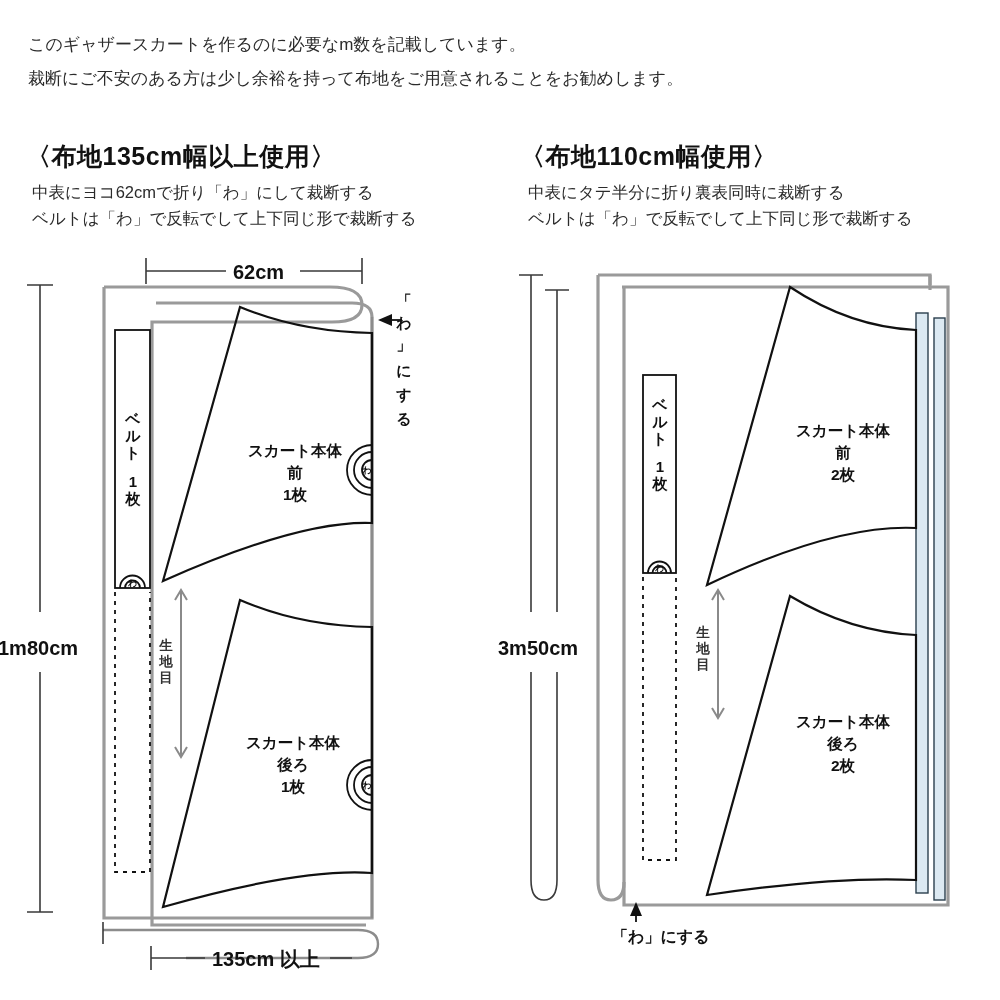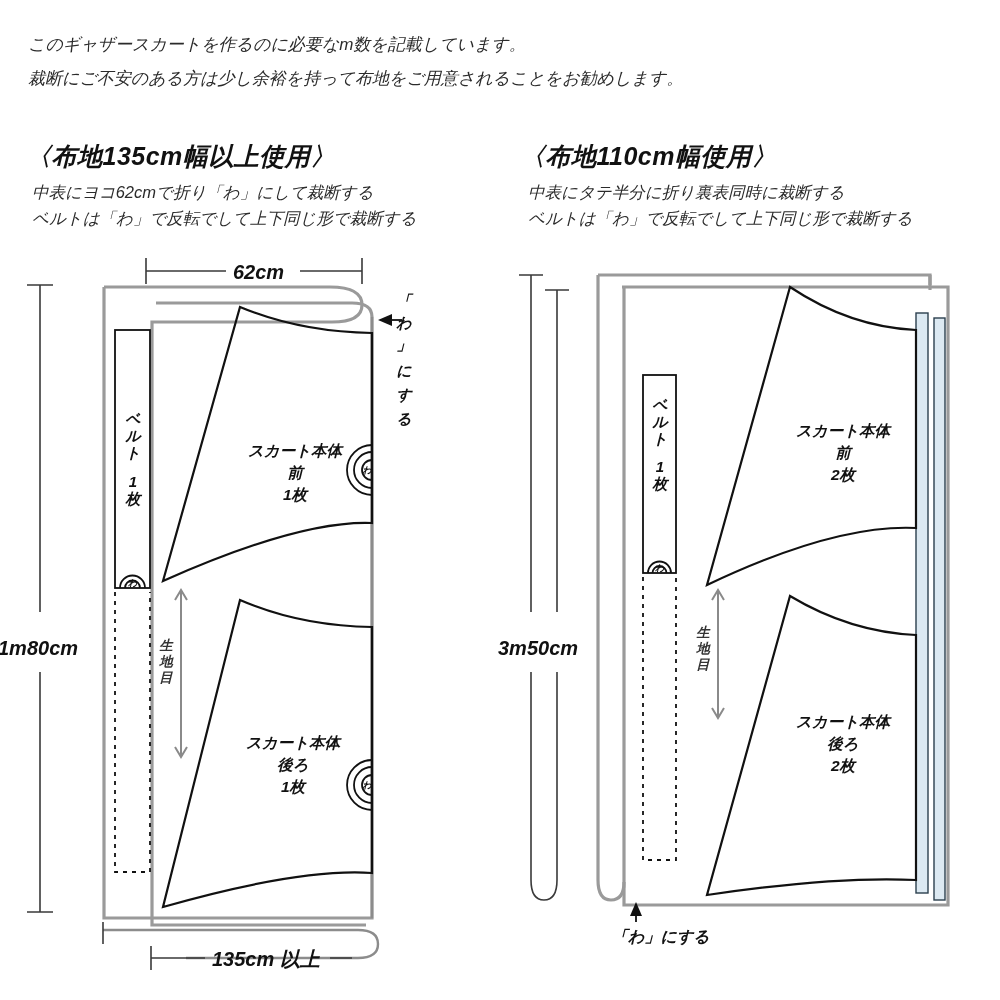--- a/index.html
+++ b/index.html
@@ -4,21 +4,21 @@
 <style>
   html,body{margin:0;padding:0;}
   body{
     width:1000px;height:1000px;
     background:#ffffff;
     font-family:"Liberation Sans","DejaVu Sans",sans-serif;
     color:#1a1a1a;
     overflow:hidden;
     position:relative;
   }
-  #root{position:absolute;inset:0;font-style:italic;}
+  #root{position:absolute;inset:0;}
   svg{display:block;position:absolute;top:0;left:0;}
 
   .intro-line{
     font-size:17px;
     font-weight:500;
     fill:#2b2b2b;
   }
   .section-title{
     font-size:25px;
     font-weight:bold;

